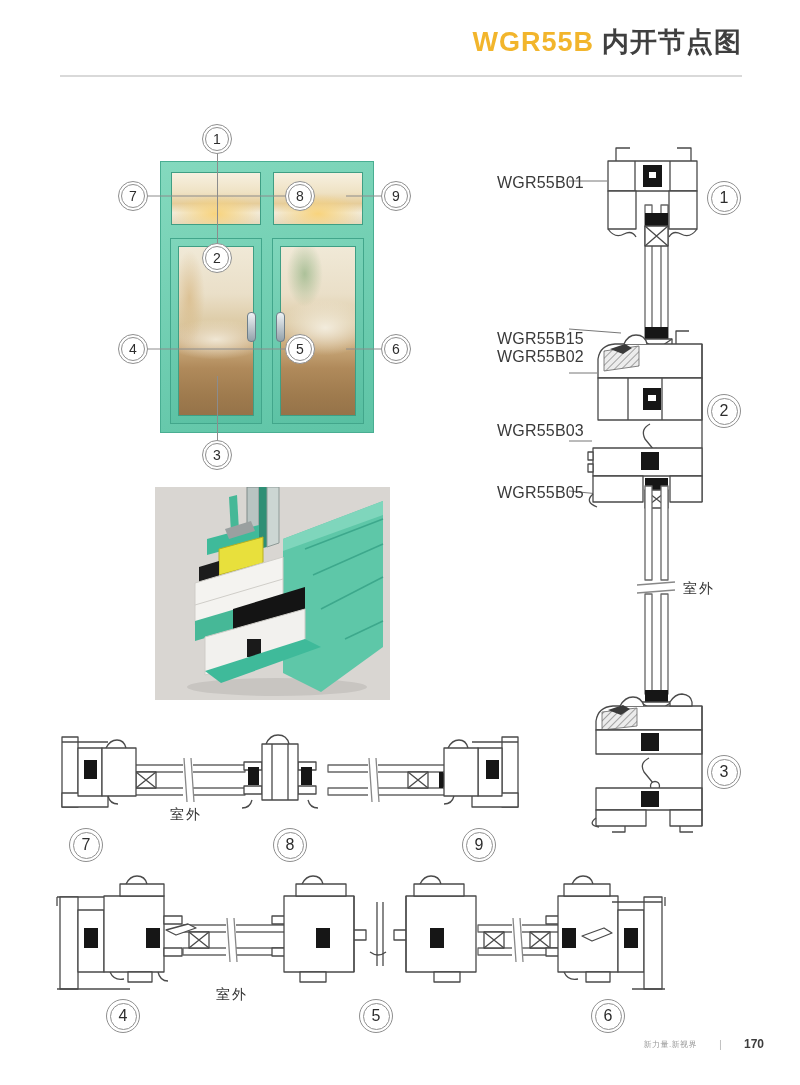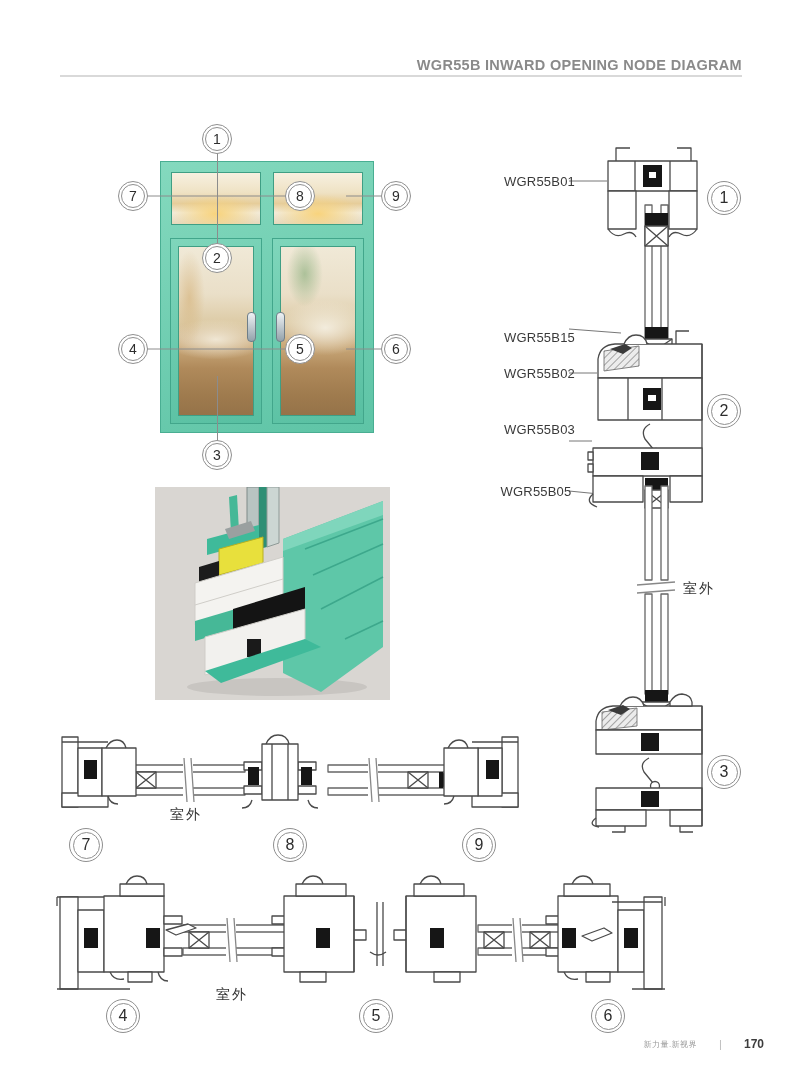--- a/index.html
+++ b/index.html
@@ -42,41 +42,43 @@
 
   
   .co{position:absolute;width:28px;height:28px;margin:-15px 0 0 -15px;border:1px solid #8f8f8f;
       border-radius:50%;background:#fff;display:flex;align-items:center;justify-content:center}
   .co>span{width:22px;height:22px;border:1px solid #8f8f8f;border-radius:50%;display:flex;
       align-items:center;justify-content:center;font-size:14px;color:#2d2d2d}
   .co.big{width:32px;height:32px;margin:-17px 0 0 -17px}
   .co.big>span{width:25px;height:25px;font-size:16px}
 
   
-  .plabel{position:absolute;width:78px;text-align:left;font-size:13px;color:#3a3a3a;
+  .plabel{position:absolute;width:78px;text-align:left;font-size:16px;color:#3a3a3a;
           letter-spacing:.2px;white-space:nowrap}
   .outdoor{position:absolute;font-size:14px;color:#333;letter-spacing:2px;white-space:nowrap}
 
   
   .r3d{position:absolute;left:155px;top:487px;width:235px;height:213px;overflow:hidden}
 
   
   .footer{position:absolute;top:1037px;right:36px;display:flex;align-items:center;gap:22px}
   .footer .slogan{font-size:8px;color:#9a9a9a;letter-spacing:.5px}
   .footer .sep{color:#bbb;font-size:11px}
   .footer .pageno{font-size:12px;font-weight:bold;color:#3c3c3c}
 
   svg.lines{position:absolute;left:0;top:0;pointer-events:none}
 </style>
 </head>
 <body>
 
 <div class="page">
 
-  <div class="hdr-sub">WGR55B INWARD OPENING NODE DIAGRAM</div>
+  <div class="hdr-title">
+    <span class="model">WGR55B</span><span class="cn">内开节点图</span>
+  </div>
   <div class="hdr-rule"></div>
 
   <div class="win">
     <div class="pane ceiling tl"></div>
     <div class="pane ceiling tr"></div>
     <div class="sash sl">
       <div class="pane room-l"></div>
     </div>
     <div class="sash sr">
       <div class="pane room-r"></div>
@@ -334,21 +336,21 @@
     </div>
   <div class="co" style="left:396px;top:349px">
       <span>6</span>
     </div>
   <div class="co" style="left:217px;top:455px">
       <span>3</span>
     </div>
 
   <div class="plabel" style="left:497px;top:174px;text-align:right">WGR55B01</div>
   <div class="plabel" style="left:497px;top:330px;text-align:right">WGR55B15</div>
-  <div class="plabel" style="left:497px;top:366px;text-align:right">WGR55B02</div>
+  <div class="plabel" style="left:497px;top:348px;text-align:right">WGR55B02</div>
   <div class="plabel" style="left:497px;top:422px;text-align:right">WGR55B03</div>
   <div class="plabel" style="left:497px;top:484px;text-align:center">WGR55B05</div>
 
   <div class="outdoor" style="left:683px;top:580px">室外</div>
   <div class="outdoor" style="left:170px;top:806px">室外</div>
   <div class="outdoor" style="left:216px;top:986px">室外</div>
 
   <div class="co big" style="left:724px;top:198px">
       <span>1</span>
     </div>

